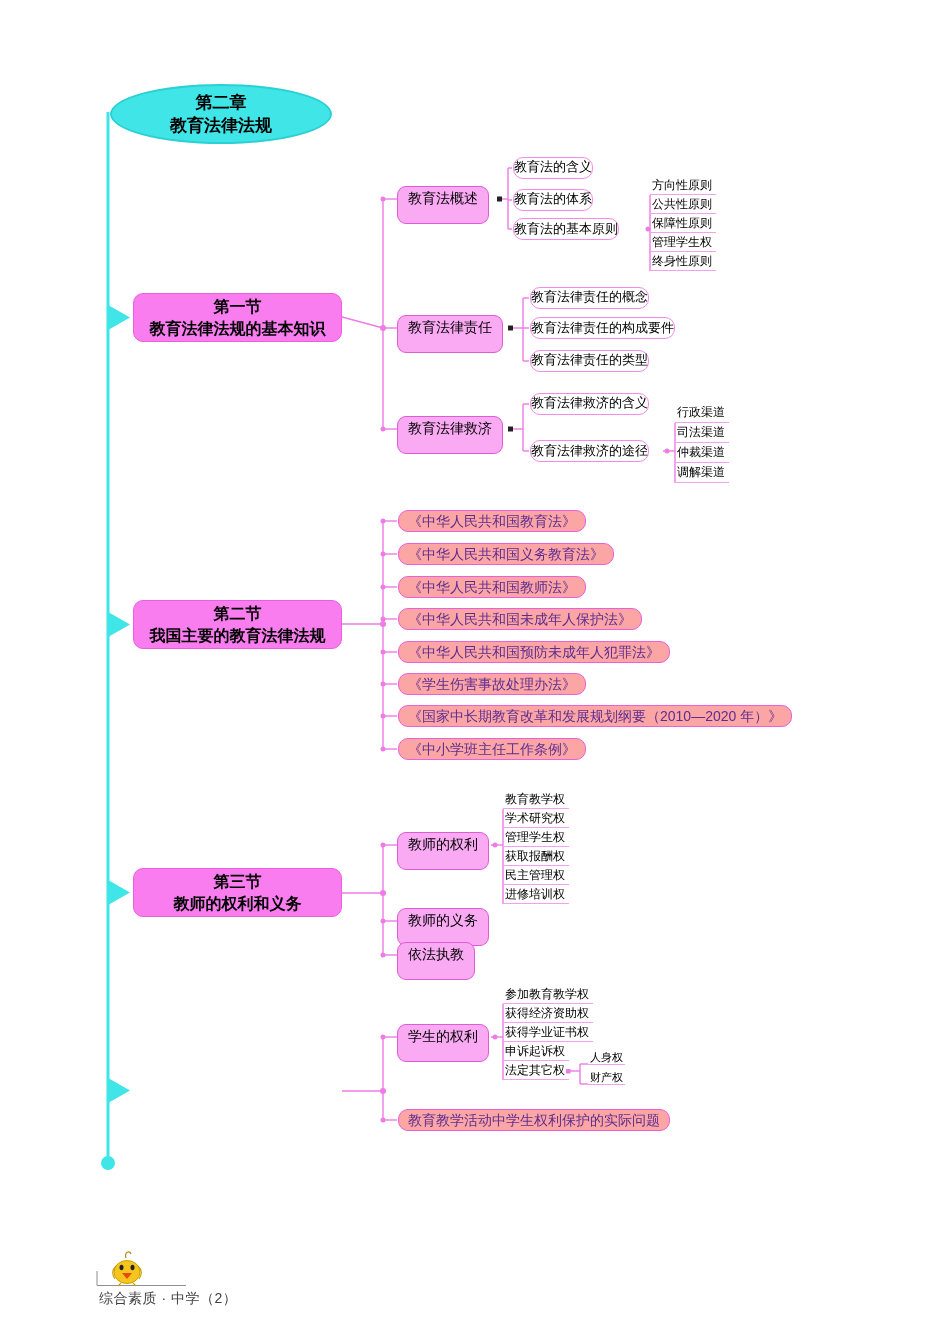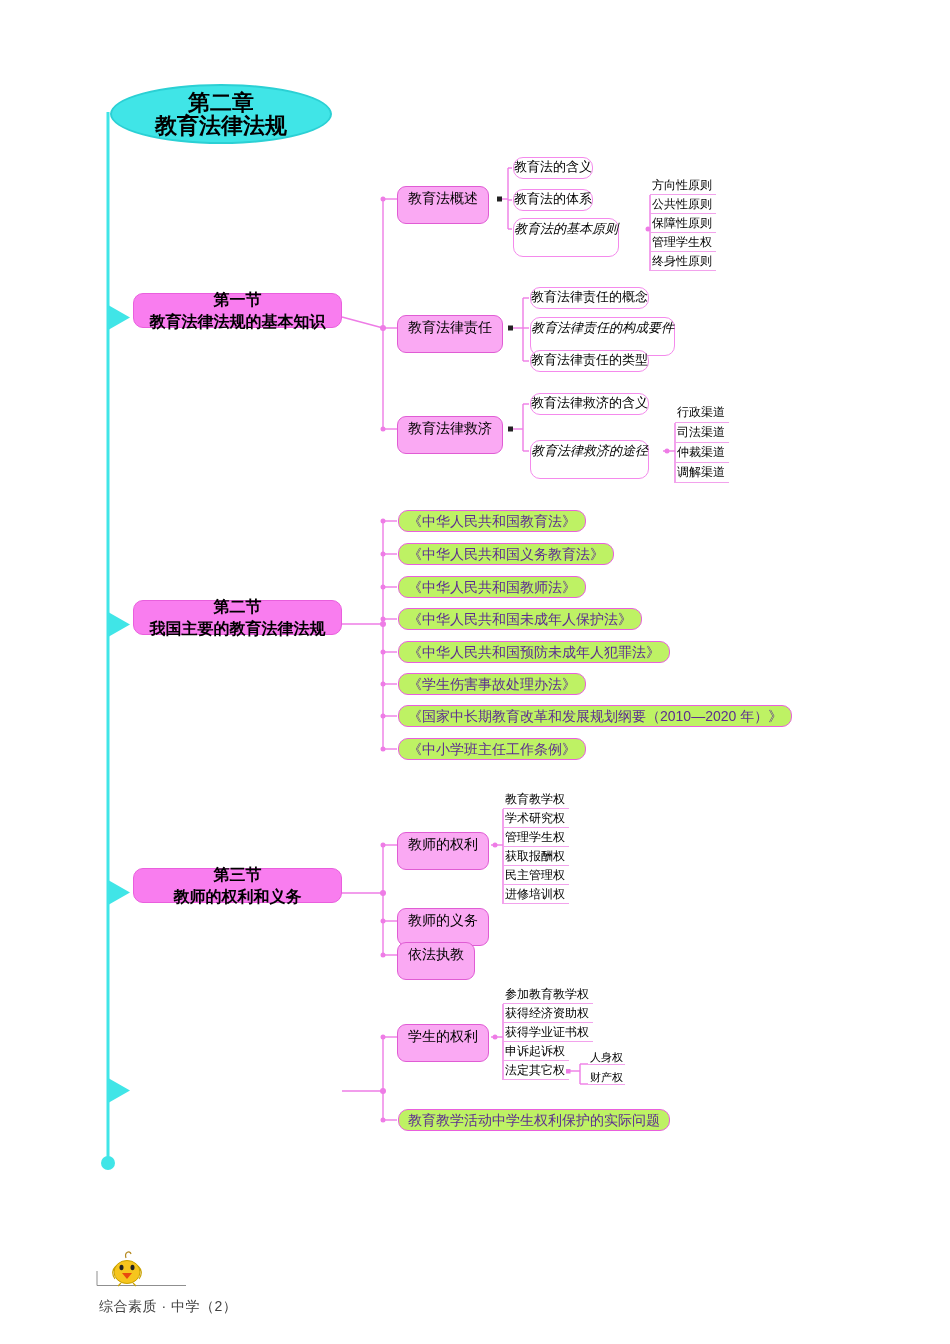--- a/index.html
+++ b/index.html
@@ -7,55 +7,55 @@
     position:relative;width:950px;height:1344px;background:#ffffff;overflow:hidden;
     font-family:"Liberation Sans","DejaVu Sans",sans-serif;color:#000;
   }
   svg.lines{position:absolute;left:0;top:0;z-index:0;}
   .node{position:absolute;z-index:2;box-sizing:border-box;white-space:nowrap;}
   
   .root-ellipse{
     position:absolute;z-index:2;left:110px;top:84px;width:222px;height:60px;
     background:#40e5e7;border:2px solid #2bd0d4;border-radius:50%;
     display:flex;flex-direction:column;align-items:center;justify-content:center;
-    font-weight:bold;font-size:22px;line-height:23px;text-align:center;box-sizing:border-box;
+    font-weight:bold;font-size:17px;line-height:23px;text-align:center;box-sizing:border-box;
   }
   
   .sec{
-    width:209px;height:35px;background:#f97def;border:1px solid #e95fdd;border-radius:10px;
+    width:209px;height:49px;background:#f97def;border:1px solid #e95fdd;border-radius:10px;
     display:flex;flex-direction:column;align-items:center;justify-content:center;
     font-weight:bold;font-size:16px;line-height:22px;text-align:center;
   }
   
   .branch{
     height:38px;background:#faa9f3;border:1.5px solid #e05cd4;border-radius:9px;
     font-size:14px;line-height:22px;padding:0 10px;
   }
   
   .leaf{
     height:22px;background:#ffffff;border:1.5px solid #f48aec;border-radius:10px;
     font-size:13px;line-height:18px;padding:0 0;
   }
-  .leaf.h23{height:39px;line-height:19px;font-style:italic;}
+  .leaf.h23{height:22px;line-height:19px;}
   
   .law{
-    height:22px;background:#bef264;border:1px solid #e95fdd;border-radius:10px;
+    height:22px;background:#fca5a5;border:1px solid #e95fdd;border-radius:10px;
     font-size:14px;line-height:20px;padding:0 9px;color:#5c2d91;
   }
   
   .fork{position:absolute;z-index:2;font-size:12px;}
   .frow{width:fit-content;border-bottom:1px solid #f2a2ec;white-space:nowrap;padding:0 4px 0 2px;box-sizing:border-box;}
   .h19 .frow{height:19px;line-height:18px;font-family:Liberation Serif, serif;}
   .h20 .frow{height:20px;line-height:19px;}
   .fork-mini{
     position:absolute;z-index:2;font-size:11px;line-height:12px;height:13px;
     border-bottom:1px solid #f2a2ec;padding:0 2px;width:fit-content;white-space:nowrap;
   }
   .footer-text{
-    position:absolute;z-index:2;left:99px;top:1290px;font-size:14px;color:#404040;letter-spacing:0.5px;margin-top:8px;
+    position:absolute;z-index:2;left:99px;top:1290px;font-size:14px;color:#404040;letter-spacing:0.5px;
   }
 </style>
 </head>
 <body>
 
 <div class="canvas">
 
   <svg class="lines" width="950" height="1344" viewBox="0 0 950 1344">
 
     <path d="M108 112 V1162" stroke="#40e5e7" stroke-width="3" fill="none"></path>

